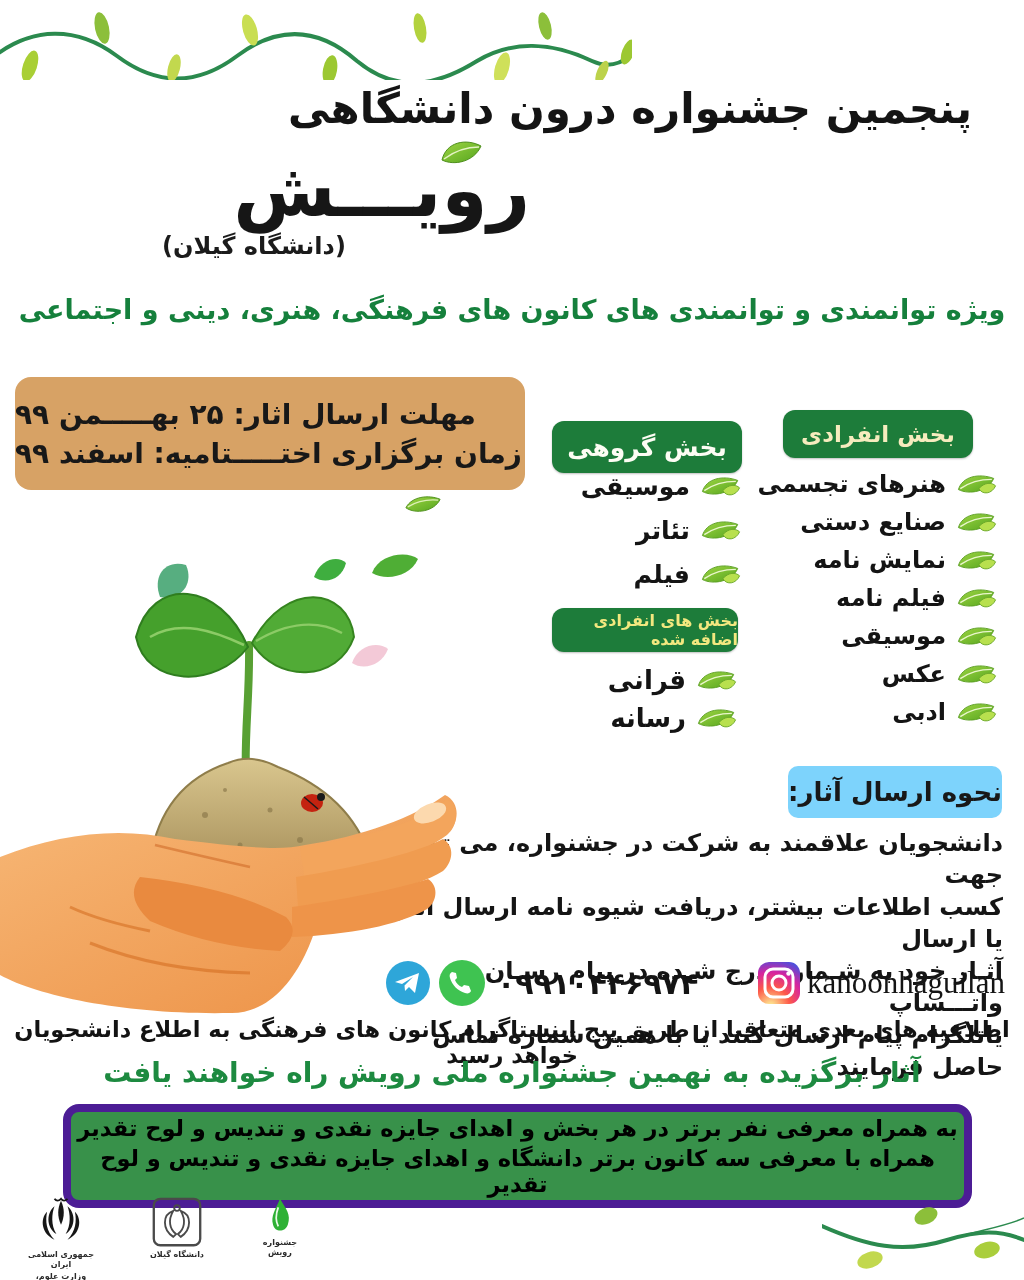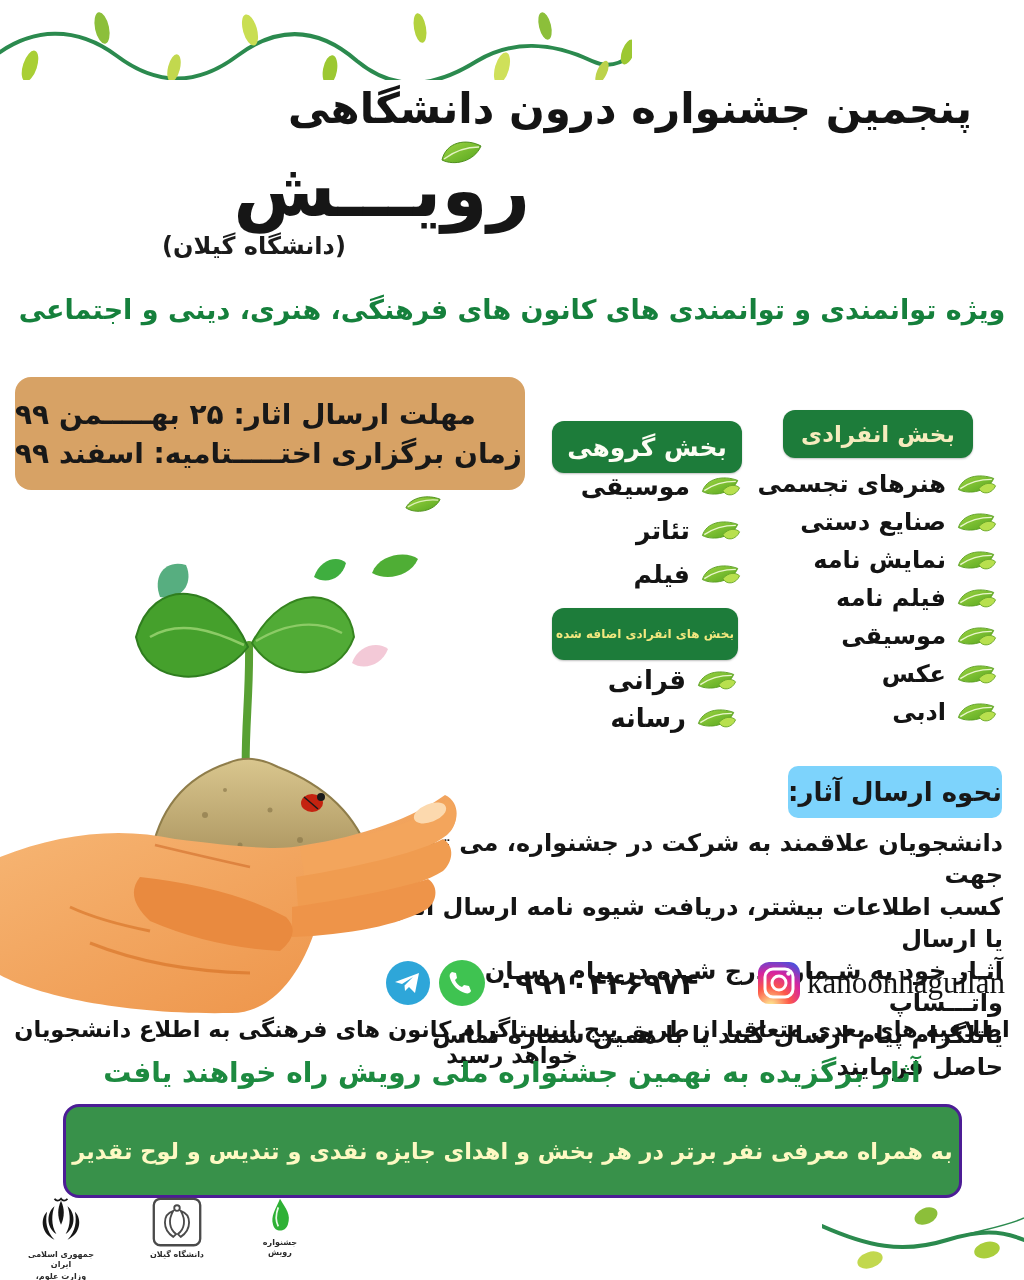--- a/index.html
+++ b/index.html
@@ -12,41 +12,41 @@
   .brand-sub{position:absolute;left:92px;bottom:22px;font-size:24px;font-weight:bold;color:#1b1b1b;}
   .brand-leaf{position:absolute;right:48px;top:-14px;}
   .subtitle{top:294px;left:0;right:0;text-align:center;font-size:27px;font-weight:bold;color:#15803c;}
   .date-box{left:15px;top:377px;width:510px;height:113px;background:#d7a265;border-radius:16px;
             display:flex;flex-direction:column;justify-content:center;gap:6px;text-align:left;
             font-size:28px;font-weight:bold;color:#181818;}
   .badge{background:#1d7c3a;border-radius:12px;display:flex;align-items:center;justify-content:center;
          font-weight:bold;box-shadow:0 1px 2px rgba(0,0,0,.25);}
   .badge-group{left:552px;top:405px;width:190px;height:52px;font-size:25px;color:#fdfdf4;margin-top:16px;}
   .badge-ind{left:783px;top:410px;width:190px;height:48px;font-size:23px;color:#f6ecbe;}
-  .badge-added{left:552px;top:608px;width:186px;height:52px;font-size:12px;color:#f3e87f;}
+  .badge-added{left:552px;top:608px;width:186px;height:44px;font-size:16px;color:#f3e87f;}
   .items{display:flex;flex-direction:column;}
   .items .row{display:flex;align-items:center;gap:10px;justify-content:flex-start;}
   .items .lbl{font-weight:bold;color:#141414;white-space:nowrap;}
   .items-group{top:464px;right:282px;} .items-group .row{height:44px;} .items-group .lbl{font-size:25px;}
   .items-ind{top:465px;right:26px;} .items-ind .row{height:38px;} .items-ind .lbl{font-size:24px;}
   .items-added{top:661px;right:286px;} .items-added .row{height:38px;} .items-added .lbl{font-size:26px;}
   .leaf-b{width:42px;height:26px;flex:0 0 auto;}
   .submit-head{left:788px;top:766px;width:214px;height:52px;background:#7dd3fc;border-radius:10px;
                display:flex;align-items:center;justify-content:center;font-size:26px;font-weight:bold;color:#181818;}
   .submit-body{left:385px;top:827px;width:618px;text-align:right;font-size:24px;font-weight:bold;
                line-height:32px;white-space:pre-line;color:#151515;}
   .contact{left:385px;top:956px;width:620px;height:54px;display:flex;direction:ltr;align-items:center;gap:6px;}
   .phone{font-size:30px;font-weight:bold;color:#141414;margin-left:4px;letter-spacing:1px;}
   .spacer{flex:1;}
   .ig-handle{font-family:"Liberation Serif","DejaVu Serif",serif;font-size:31px;color:#141414;}
   .notice{top:1016px;left:10px;right:10px;text-align:center;font-size:22.5px;font-weight:bold;color:#131313;}
   .national{top:1056px;left:0;right:0;text-align:center;font-size:28px;font-weight:bold;color:#1d8a40;}
-  .prize-box{left:63px;top:1104px;width:893px;height:88px;background:#38914a;border:3px solid #4c1d95;
+  .prize-box{left:63px;top:1104px;width:893px;height:88px;background:#38914a;border:8px solid #4c1d95;
              border-radius:16px;display:flex;flex-direction:column;justify-content:center;gap:4px;
-             text-align:center;font-size:22.5px;font-weight:bold;color:#fef9c3;}
+             text-align:center;font-size:22.5px;font-weight:bold;color:#000000;}
   .footer{left:18px;top:1196px;display:flex;direction:ltr;gap:30px;align-items:flex-start;}
   .logo{display:flex;flex-direction:column;align-items:center;width:86px;gap:2px;}
   .logo .cap{font-size:8px;font-weight:bold;color:#2b2b2b;text-align:center;line-height:10px;direction:rtl;}
   svg{display:block;}
 </style>
 </head>
 <body>
 
 <div id="poster">
 
@@ -228,20 +228,21 @@
       <circle cx="31.5" cy="12.5" r="2.2" fill="#ffffff"></circle>
     </svg>
     <span class="ig-handle">kanoonhaguilan</span>
   </div>
 
   <div class="abs notice">اطلاعیه های بعدی متعاقبا از طریق پیج اینستاگرام کانون های فرهنگی به اطلاع دانشجویان خواهد رسید</div>
   <div class="abs national">آثار برگزیده به نهمین جشنواره ملی رویش راه خواهند یافت</div>
 
   <div class="abs prize-box">
     <div>به همراه معرفی نفر برتر در هر بخش و اهدای جایزه نقدی و تندیس و لوح تقدیر</div>
+    <div>همراه با معرفی سه کانون برتر دانشگاه و اهدای جایزه نقدی و تندیس و لوح تقدیر</div>
   </div>
 
   <svg class="abs" style="left:0;top:545px" width="480" height="470" viewBox="0 0 480 470">
 
     <path d="M160 52 C152 30 166 14 186 20 C194 38 182 56 160 52 Z" fill="#3aa06a" opacity=".85"></path>
     <path d="M314 32 C320 14 338 10 346 18 C342 34 326 40 314 32 Z" fill="#3fae3f"></path>
     <path d="M372 28 C380 8 408 6 418 14 C410 32 386 36 372 28 Z" fill="#4fae35"></path>
     <path d="M352 118 C358 100 378 96 388 104 C382 120 364 126 352 118 Z" fill="#f0bccd" opacity=".8"></path>
 
     <path d="M246 235 C244 190 250 150 249 100" fill="none" stroke="#58a033" stroke-width="8" stroke-linecap="round"></path>

